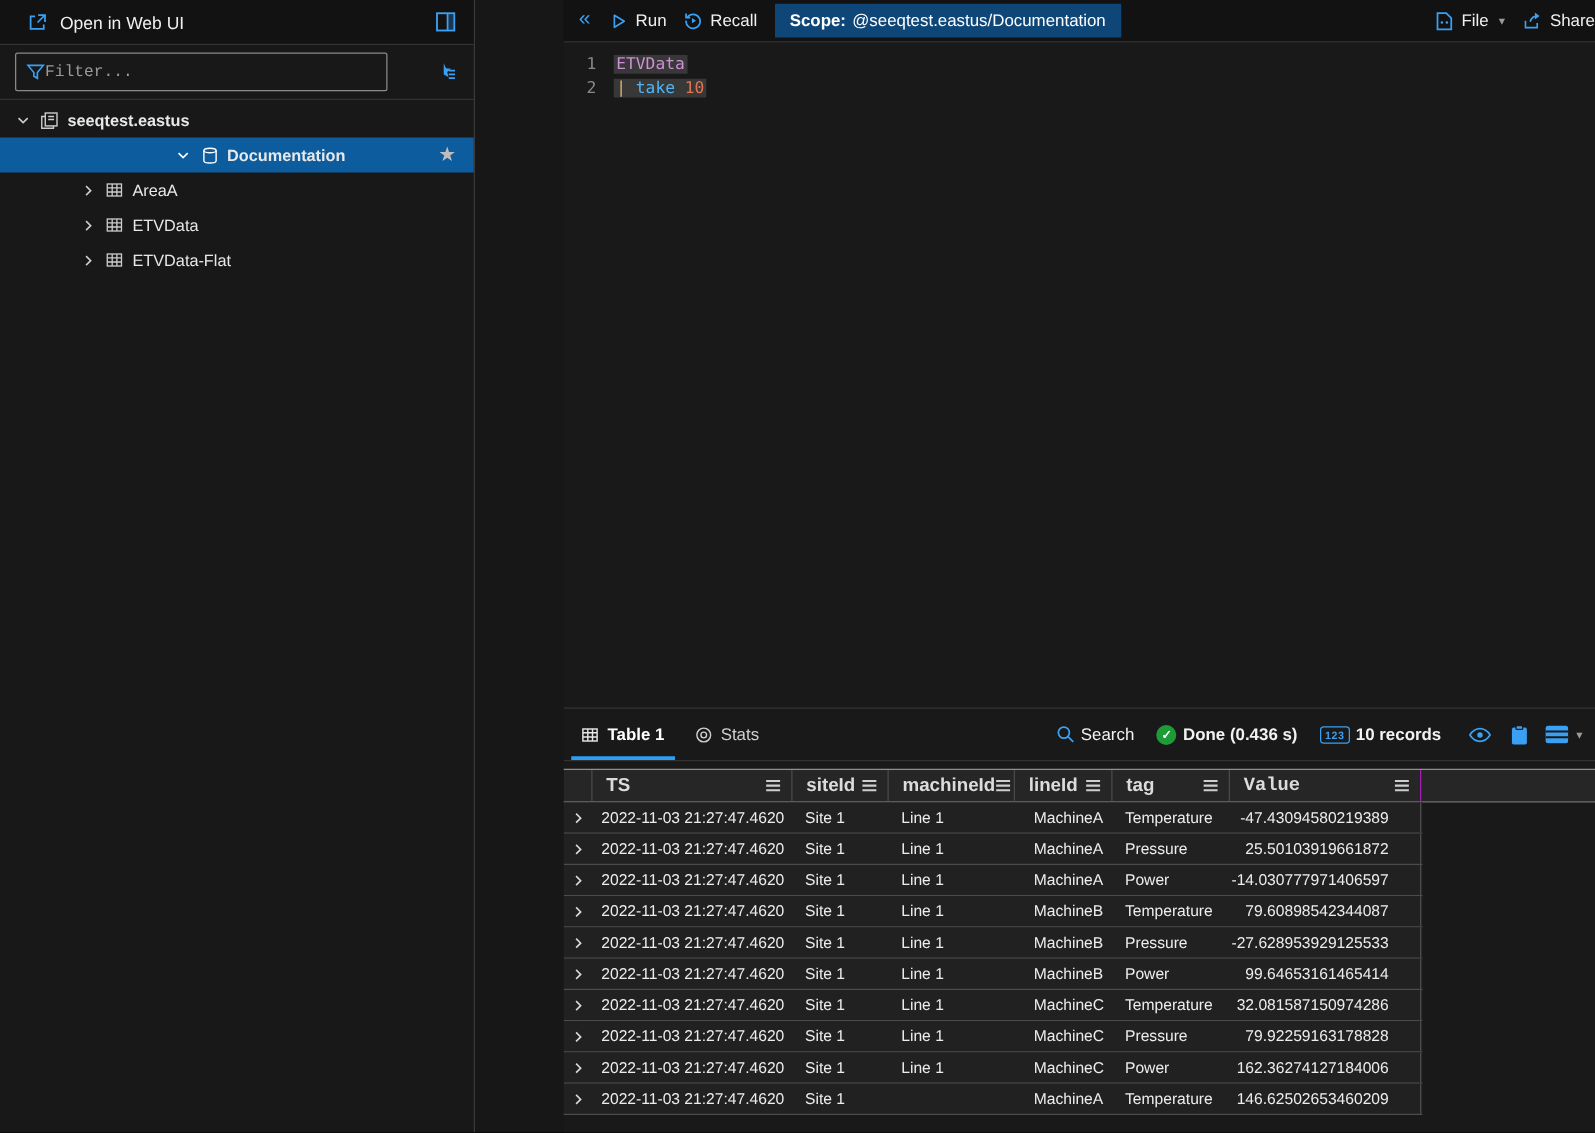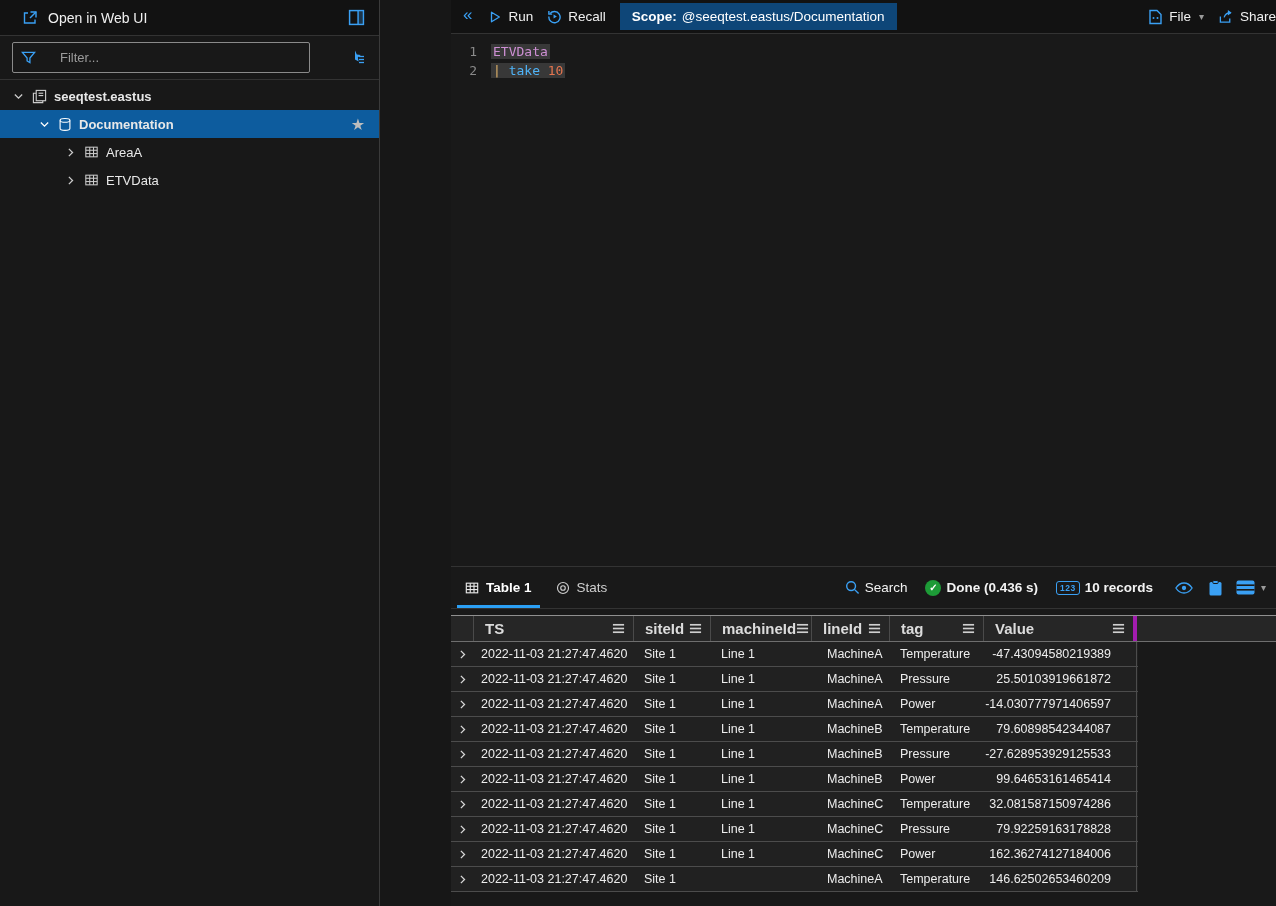--- a/index.html
+++ b/index.html
@@ -7,26 +7,26 @@
   body { font-family:"Liberation Sans", sans-serif; }
   .app { position:relative; width:1276px; height:906px; background:#171717; overflow:hidden; color:#e8e8e8; }
 
   
   .sidebar { position:absolute; left:0; top:0; width:380px; height:906px; background:#181818; border-right:1px solid #3a3a3a; }
   .sidebar-header { height:36px; display:flex; align-items:center; padding:0 14px 0 22px; border-bottom:1px solid #333; background:#121212; }
   .sidebar-header .title { margin-left:10px; font-size:14px; color:#f0f0f0; }
   .sidebar-header .spacer { flex:1; }
   .filter-row { height:44px; display:flex; align-items:center; padding:0 12px; border-bottom:1px solid #333; }
   .filter-box { display:flex; align-items:center; width:298px; height:31px; border:1px solid #8a8a8a; border-radius:2px; padding:0 8px; background:transparent; }
-  .filter-box input { flex:1; background:transparent; border:none; outline:none; color:#e0e0e0; font-size:13px; margin-left:24px; font-family:Liberation Sans, sans-serif; }
+  .filter-box input { flex:1; background:transparent; border:none; outline:none; color:#e0e0e0; font-size:13px; margin-left:0; font-family:Liberation Mono, monospace; }
   .filter-box input::placeholder { color:#9b9b9b; }
   .filter-row .spacer { flex:1; }
   .tree { padding-top:2px; }
   .tree-row { height:28px; display:flex; align-items:center; font-size:13px; color:#e8e8e8; cursor:pointer; position:relative; }
-  .tree-row.selected { background:#0d5c9e; }
+  .tree-row.selected { background:#0d5c9e;justify-content:center; }
   .tree-row .chev { width:16px; display:flex; justify-content:center; }
   .tree-row .ticon { margin:0 7px 0 6px; display:flex; }
   .tree-row .star { position:absolute; right:14px; color:#bdbdbd; font-size:16px; }
   .tree-row.bold .label { font-weight:bold; }
 
   
   .main { position:absolute; left:451px; top:0; width:825px; height:906px; background:#191919; }
   .toolbar { height:34px; display:flex; align-items:center; background:#121212; border-bottom:1px solid #333; padding-left:12px; font-size:13.5px; }
   .tb-item { display:flex; align-items:center; gap:6px; margin-right:14px; color:#f0f0f0; cursor:pointer; }
   .collapse-btn { color:#3aa0f4; font-size:17px; margin-right:16px; margin-top:-3px; cursor:pointer; }
@@ -57,21 +57,21 @@
   .tb-right { display:flex; align-items:center; gap:5px; margin-left:18px; color:#f2f2f2; cursor:pointer; }
   .tb-right b { font-weight:bold; }
   .done-circle { width:16px; height:16px; border-radius:50%; background:#1d9b37; display:flex; align-items:center; justify-content:center; color:#fff; font-size:10px; font-weight:bold; }
   .rec-badge { border:1.5px solid #3aa0f4; border-radius:3px; color:#3aa0f4; font-size:8.5px; font-weight:bold; padding:1px 3px; letter-spacing:.5px; }
 
   
   .grid { margin-top:6px; }
   .grid-header { display:grid; grid-template-columns:22px 160px 77px 101px 78px 94px 154px 1fr; height:27px; background:#262626; border-top:1px solid #8f8f8f; border-bottom:1px solid #6e6e6e; font-size:15px; font-weight:bold; color:#dcdcdc; }
   .gh-cell { display:flex; align-items:center; border-left:1px solid #4a4a4a; padding:0 8px 0 11px; }
   .gh-cell:first-child { border-left:none; }
-  .gh-cell.last { border-right:4px solid #a21caf; }
+  .gh-cell.last { border-right:1px solid #a21caf;font-family:Liberation Mono, monospace; }
   .gh-cell .lbl { flex:1; }
   .grid-rows { width:687px; }
   .grid-row { display:grid; grid-template-columns:22px 160px 77px 101px 78px 94px 154px; height:25px; background:#212121; border-bottom:1px solid #4c4c4c; font-size:12.5px; color:#ededed; }
   .gr-cell { display:flex; align-items:center; padding-left:11px; overflow:hidden; white-space:nowrap; }
   .gr-cell.c0 { padding-left:0; justify-content:center; }
   .gr-cell.c1 { padding-left:8px; }
   .gr-cell.val { justify-content:flex-end; padding-right:25px; border-right:1px solid #4c4c4c; }
   .icon { display:inline-flex; }
 </style>
 </head>
@@ -182,20 +182,38 @@
             <svg width="15" height="14" viewBox="0 0 16 16">
               <rect x="1.5" y="2.5" width="13" height="11" fill="none" stroke="#cccccc" stroke-width="1.2"></rect>
               <line x1="1.5" y1="6" x2="14.5" y2="6" stroke="#cccccc" stroke-width="1.2"></line>
               <line x1="1.5" y1="9.8" x2="14.5" y2="9.8" stroke="#cccccc" stroke-width="1.2"></line>
               <line x1="6" y1="2.5" x2="6" y2="13.5" stroke="#cccccc" stroke-width="1.2"></line>
               <line x1="10.3" y1="2.5" x2="10.3" y2="13.5" stroke="#cccccc" stroke-width="1.2"></line>
             </svg>
           </span>
           <span class="label">ETVData</span>
         </div>
+        <div class="tree-row">
+          <span style="width:62px"></span>
+          <span class="chev icon">
+            <svg width="13" height="13" viewBox="0 0 16 16">
+              <path d="M6 3.5l4.5 4.5L6 12.5" fill="none" stroke="#cccccc" stroke-width="1.6"></path>
+            </svg>
+          </span>
+          <span class="ticon icon">
+            <svg width="15" height="14" viewBox="0 0 16 16">
+              <rect x="1.5" y="2.5" width="13" height="11" fill="none" stroke="#cccccc" stroke-width="1.2"></rect>
+              <line x1="1.5" y1="6" x2="14.5" y2="6" stroke="#cccccc" stroke-width="1.2"></line>
+              <line x1="1.5" y1="9.8" x2="14.5" y2="9.8" stroke="#cccccc" stroke-width="1.2"></line>
+              <line x1="6" y1="2.5" x2="6" y2="13.5" stroke="#cccccc" stroke-width="1.2"></line>
+              <line x1="10.3" y1="2.5" x2="10.3" y2="13.5" stroke="#cccccc" stroke-width="1.2"></line>
+            </svg>
+          </span>
+          <span class="label">ETVData-Flat</span>
+        </div>
       </div>
   </div>
 
   <div class="main">
     <div class="toolbar">
       <span class="collapse-btn">«</span>
       <span class="tb-item">
         <span class="icon">
           <svg width="14" height="14" viewBox="0 0 16 16">
               <path d="M4 2.5l9 5.5-9 5.5z" fill="none" stroke="#3aa0f4" stroke-width="1.5" stroke-linejoin="round"></path>

